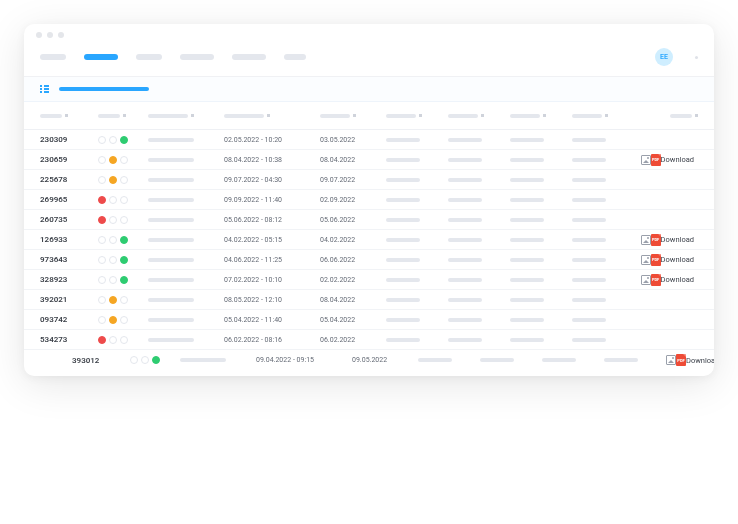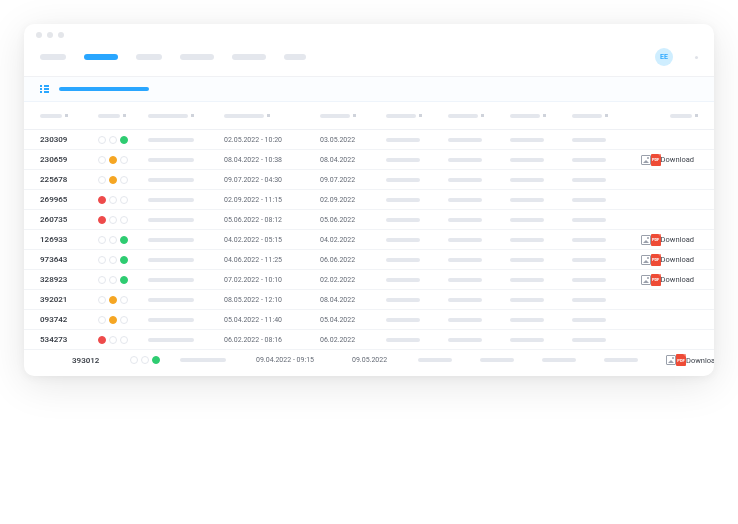--- a/index.html
+++ b/index.html
@@ -312,21 +312,21 @@
       <div class="row">
         <div class="id">269965</div>
         <div class="status">
           <div class="bub red"></div>
           <div class="bub"></div>
           <div class="bub"></div>
         </div>
         <div>
           <div class="cell-ph" style="width:46px"></div>
         </div>
-        <div class="dt">02.09.2022 - 11:15</div>
+        <div class="dt">09.09.2022 - 11:40</div>
         <div class="date2">02.09.2022</div>
         <div>
           <div class="cell-ph" style="width:34px"></div>
         </div>
         <div>
           <div class="cell-ph" style="width:34px"></div>
         </div>
         <div>
           <div class="cell-ph" style="width:34px"></div>
         </div>

